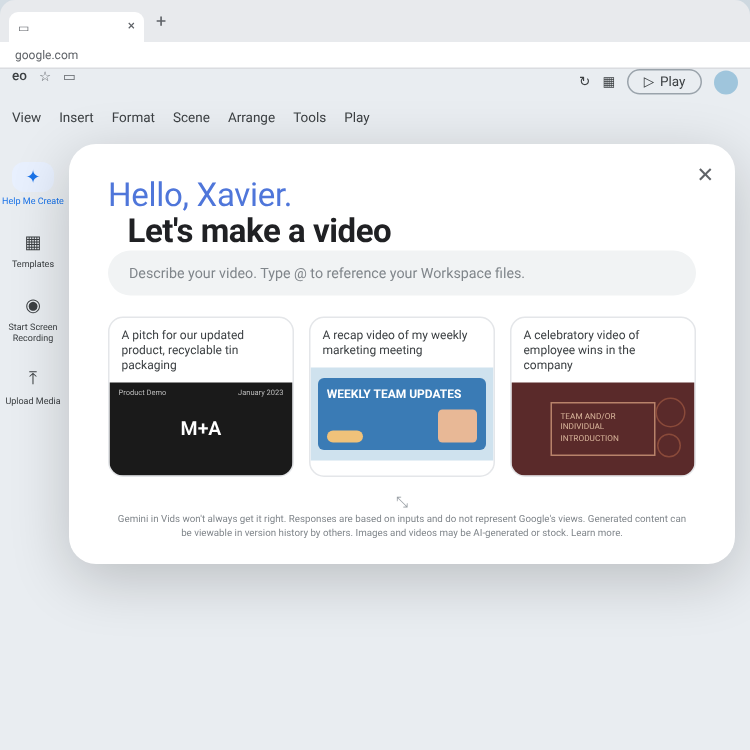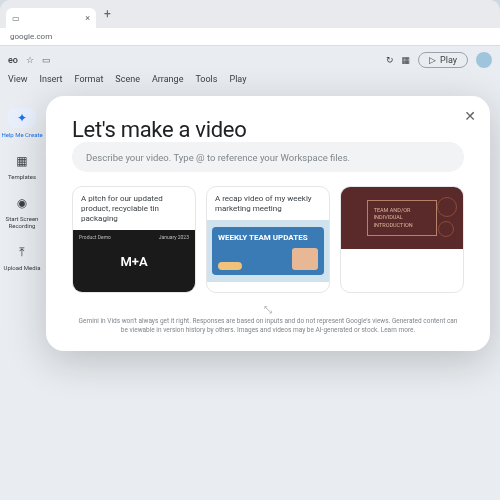--- a/index.html
+++ b/index.html
@@ -48,21 +48,21 @@
   }
   
   .app {
     position: relative;
     background: #e9edf1;
     height: calc(500px - 46px);
   }
   .app-header {
     height: 28px;
     display: flex;
-    align-items: center;
+    align-items: flex-start;
     padding: 0 8px;
     gap: 8px;
     color: #3c4043;
     font-size: 9px;
   }
   .app-title { font-weight: 500; }
   .app-star, .app-folder { color: #5f6368; }
   .app-right { margin-left: auto; display: flex; gap: 8px; align-items: center; }
   .play-btn {
     border: 1px solid #9aa3ab;
@@ -125,24 +125,25 @@
     cursor: pointer;
   }
   .greeting {
     font-size: 22px;
     font-weight: 400;
     color: #4f76da;
     letter-spacing: -0.2px;
   }
   .subhead {
     font-size: 22px;
-    font-weight: 400;
+    font-weight: 700;
     color: #202124;
     margin-top: -1px;
     letter-spacing: -0.3px;
+    margin-left: 13px;
   }
   .prompt-row {
     margin-top: 0;
     display: flex;
     gap: 25px;
     align-items: center;
   }
   .prompt-input {
     flex: 1;
     background: #f1f3f4;
@@ -336,20 +337,21 @@
       <div>Start Screen Recording</div>
     </div>
     <div class="rail-item">
       <div class="rail-icon">⤒</div>
       <div>Upload Media</div>
     </div>
   </div>
 
   <div class="modal">
     <div class="modal-close">✕</div>
+    <div class="greeting">Hello, Xavier.</div>
     <div class="subhead">Let's make a video</div>
 
     <div class="prompt-row">
       <div class="prompt-input">
         <span>Describe your video. Type @ to reference your Workspace files.</span>
       </div>
     </div>
 
     <div class="cards">
       <div class="card">
@@ -364,20 +366,21 @@
         <div class="card-cap">A recap video of my weekly marketing meeting</div>
         <div class="thumb thumb1">
           <div class="banner">
             <span>WEEKLY TEAM UPDATES</span>
             <div class="pill"></div>
             <div class="avatar"></div>
           </div>
         </div>
       </div>
       <div class="card">
+        <div class="card-cap">A celebratory video of employee wins in the company</div>
         <div class="thumb thumb3">
           <div class="box">TEAM AND/OR INDIVIDUAL INTRODUCTION</div>
           <div class="deco"></div>
         </div>
       </div>
     </div>
 
     <div class="expand">⤡</div>
 
     <div class="disclaimer">Gemini in Vids won't always get it right. Responses are based on inputs and do not represent Google's views. Generated content can be viewable in version history by others. Images and videos may be AI-generated or stock. Learn more.</div>

